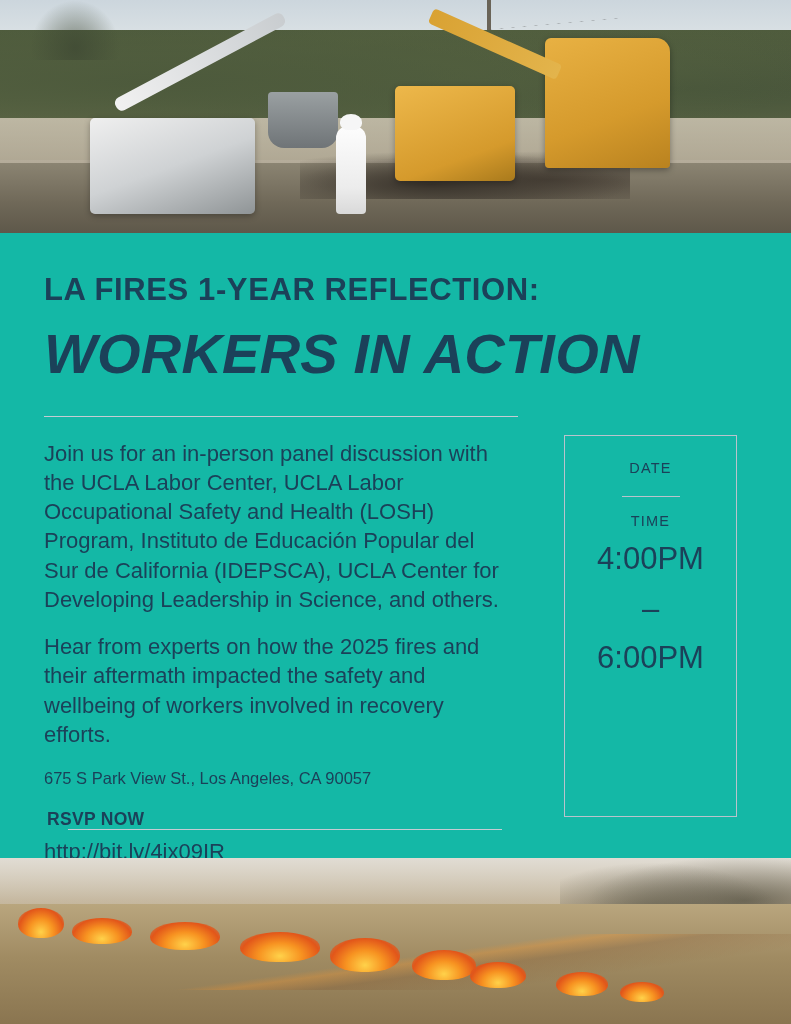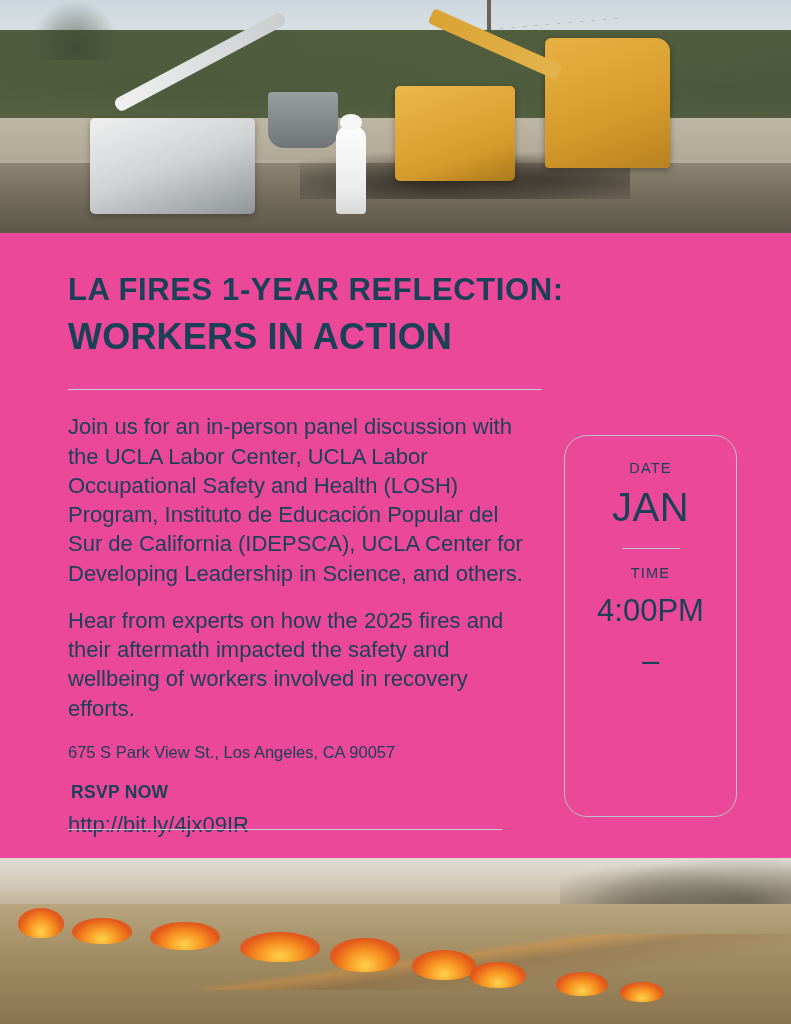--- a/index.html
+++ b/index.html
@@ -138,38 +138,39 @@
     position:absolute; bottom: 34px; left: 0; width: 100%; height: 56px;
     background: linear-gradient(172deg, rgba(255,150,40,0) 48%, rgba(255,150,40,.28) 52%, rgba(120,60,20,.18) 60%, rgba(0,0,0,0) 75%);
   }
 
   
   .content {
     position: absolute;
     top: 233px; left: 0;
     width: 791px;
     height: 625px;
-    background: #ec4899;
-    padding: 0 68px;
+    background: #14b8a6;
+    padding: 0 44px;
   }
   .kicker {
     margin-top: 41px;
     font-size: 31px;
     font-weight: bold;
     letter-spacing: .6px;
     color: #1b4159;
     line-height: 1.05;
   }
   .headline {
-    margin-top: 12px;
-    font-size: 36px;
+    margin-top: 18px;
+    font-size: 56px;
     font-weight: bold;
     letter-spacing: .2px;
     color: #1b4159;
     line-height: 1.02;
+    font-style: italic;
   }
   .rule-top {
     margin-top: 34px;
     width: 474px;
     height: 1px;
     background: #c4ccd3;
   }
   .body-area {
     position: relative;
     margin-top: 22px;
@@ -219,21 +220,21 @@
   }
 
   
   .datecard {
     position: absolute;
     right: 54px;
     top: 202px;
     width: 173px;
     height: 382px;
     border: 1px solid #b9c3cc;
-    border-radius: 23px;
+    border-radius: 0;
     text-align: center;
     padding-top: 24px;
     color: #1b4159;
   }
   .dc-label {
     font-size: 14.5px;
     letter-spacing: 1.2px;
     color: #1b4159;
   }
   .dc-date {
@@ -288,25 +289,25 @@
       <div class="addr">675 S Park View St., Los Angeles, CA 90057</div>
 
       <div class="rsvp-title">RSVP NOW</div>
       <a class="rsvp-link" href="#">http://bit.ly/4jx09IR</a>
     </div>
 
     <div class="rule-bottom" style="position:absolute;left:68px;top:596px;"></div>
 
     <div class="datecard">
       <div class="dc-label">DATE</div>
-      <div class="dc-date">JAN</div>
       <div class="dc-sep"></div>
       <div class="dc-label">TIME</div>
       <div class="dc-time">4:00PM</div>
       <div class="dc-time">–</div>
+      <div class="dc-time">6:00PM</div>
     </div>
 
   </div>
 
   <div class="photo-bottom">
     <div class="smoke"></div>
     <div class="treeline"></div>
     <div class="grass"></div>
     <div class="fireline"></div>
     <div class="flame f1"></div>

